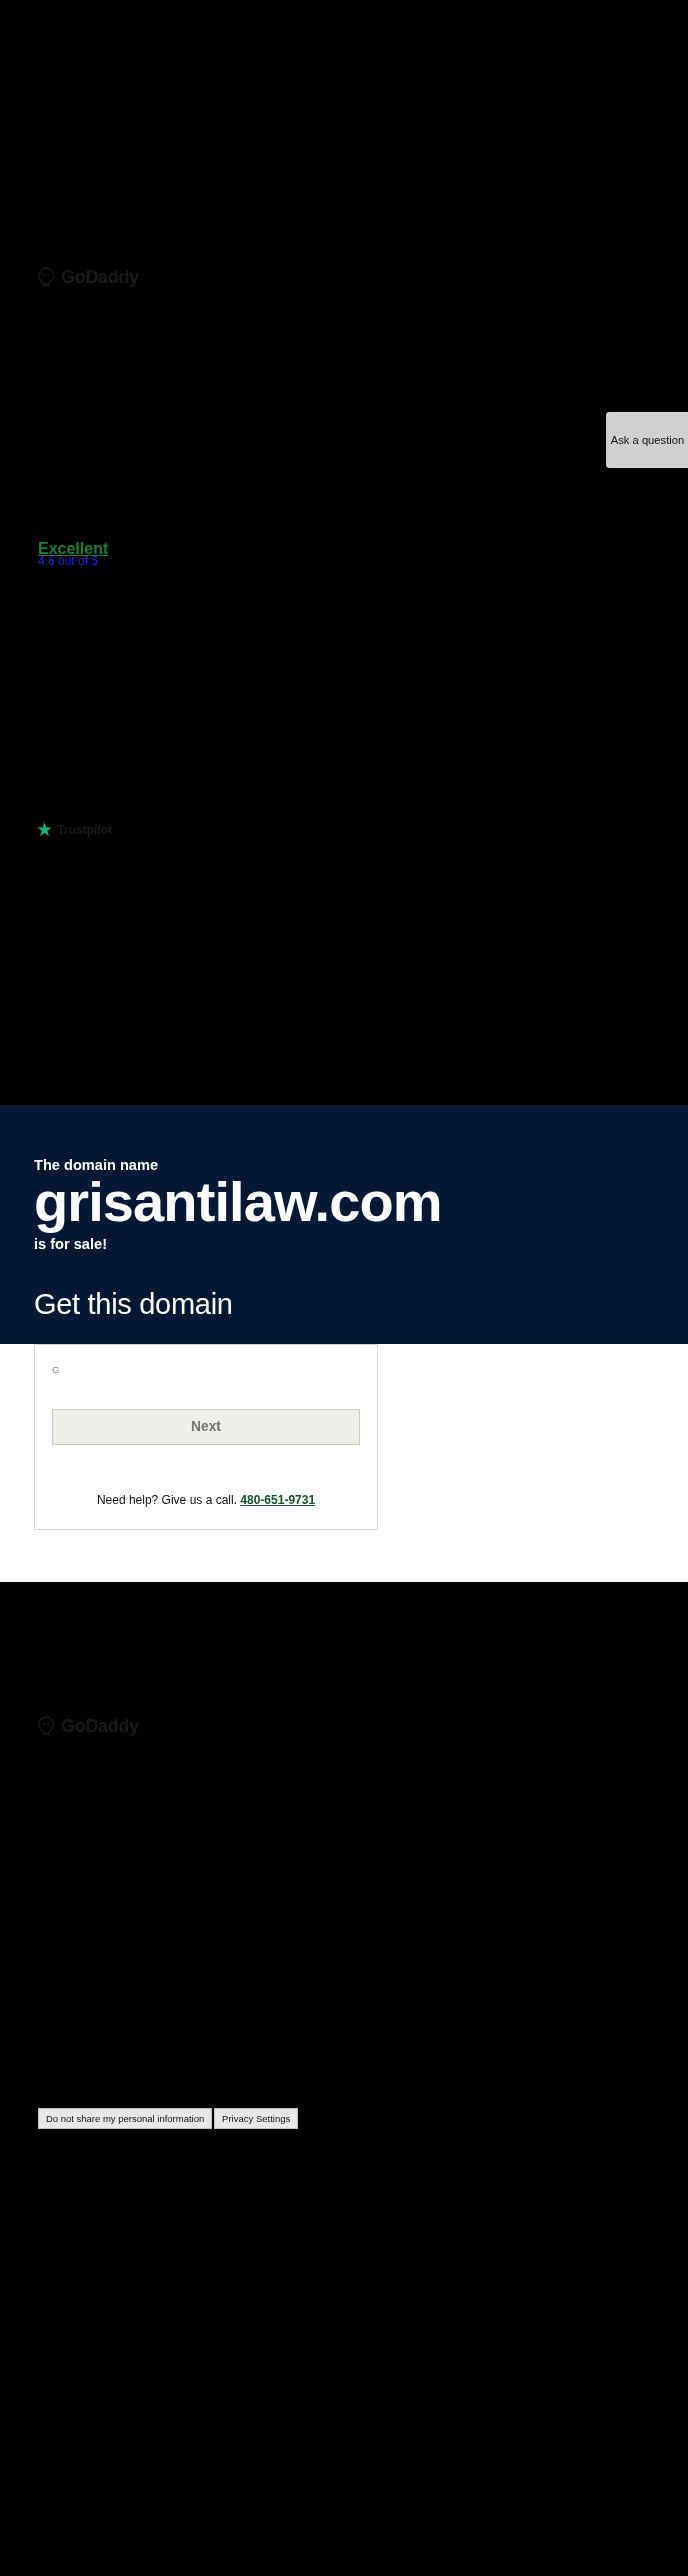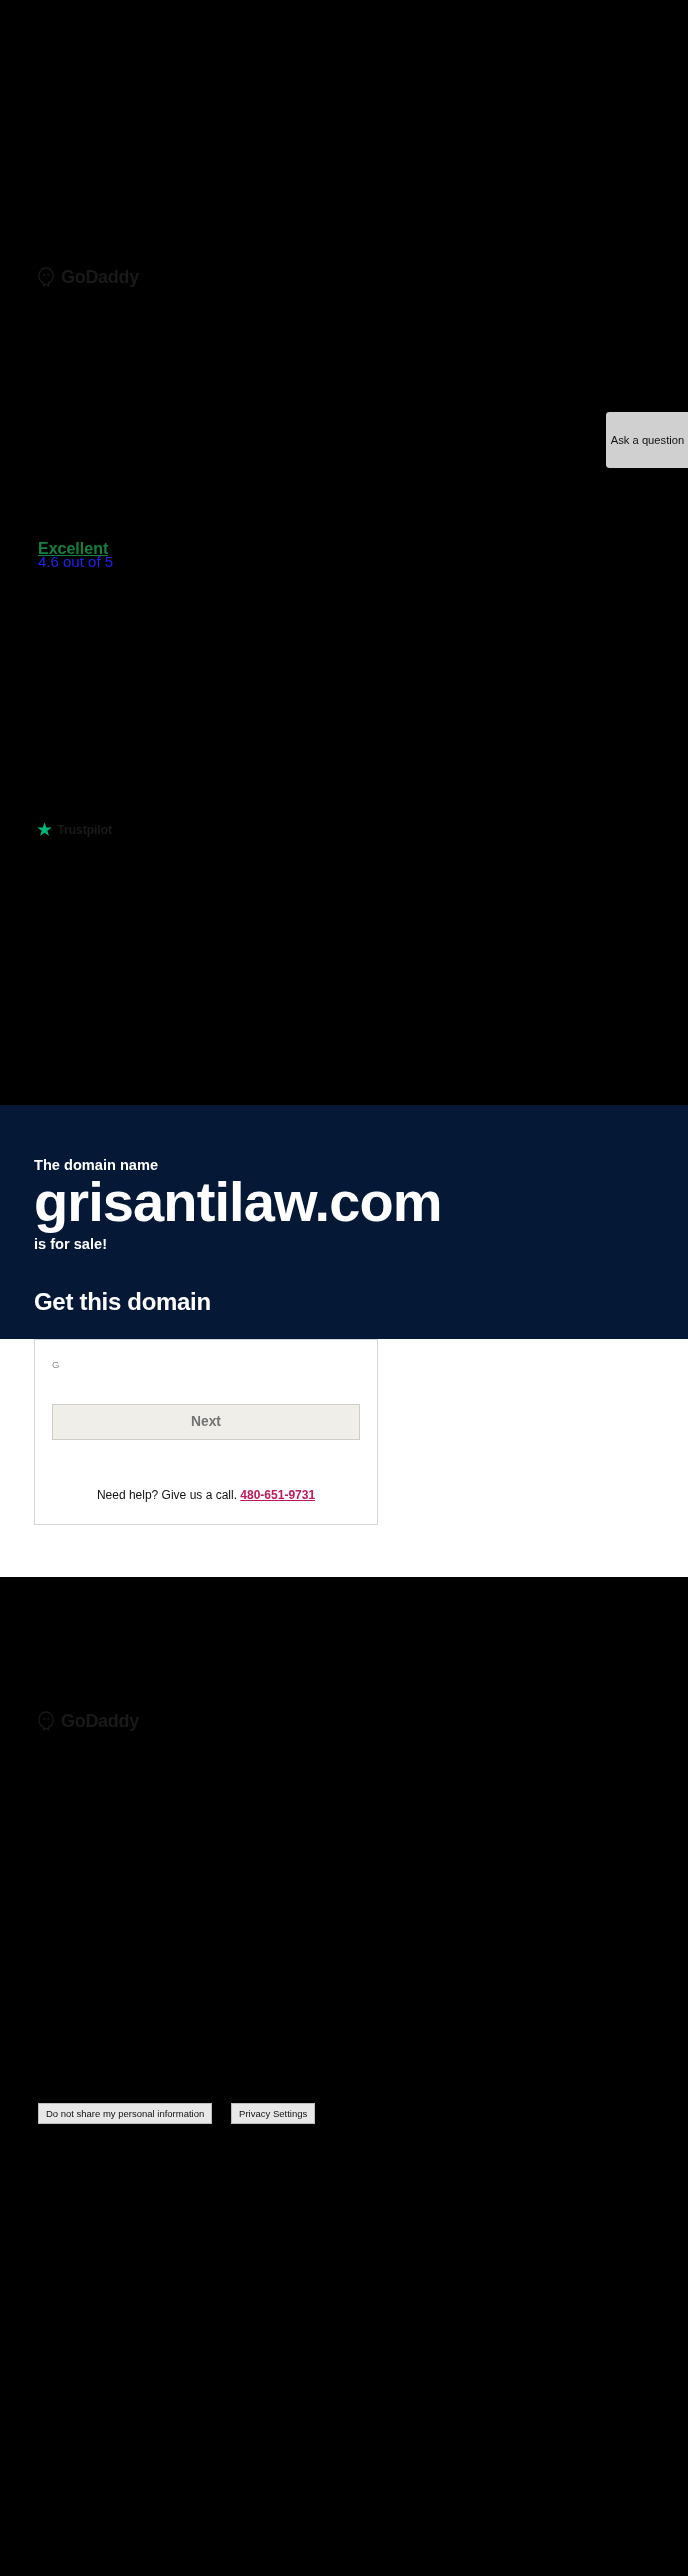--- a/index.html
+++ b/index.html
@@ -63,21 +63,21 @@
   }
   .trust-excellent .lbl {
     font-size: 16px;
     font-weight: bold;
     color: #15803d;
     text-decoration: underline;
     display: block;
     line-height: 13.8px;
   }
   .trust-excellent .sub {
-    font-size: 15px;
+    font-size: 12px;
     color: #2222ee;
     display: block;
     line-height: 11.2px;
   }
 
   .trustpilot-mark {
     position: absolute;
     left: 36px;
     top: 820px;
     display: flex;
@@ -124,22 +124,22 @@
     background: #ffffff;
     color: #111111;
     padding: 0 0 52px 0;
   }
   .wc-head {
     background: #051836;
     color: #fff;
     padding: 0 34px 22.4px 34px;
   }
   .wc-head h2 {
-    font-size: 24px;
-    font-weight: bold;
+    font-size: 29px;
+    font-weight: normal;
     letter-spacing: -0.3px;
   }
 
   .buy-box {
     position: relative;
     margin: 0 34px;
     width: 344px;
     border: 0.9px solid #d6d6d6;
     background: #ffffff;
     padding: 19px 17px 22.4px 17px;
@@ -161,21 +161,21 @@
     cursor: pointer;
     font-family: "Liberation Sans", sans-serif;
   }
   .help-line {
     margin-top: 48px;
     font-size: 12px;
     color: #111;
     text-align: center;
   }
   .help-line a {
-    color: #be185d;
+    color: #14532d;
     font-weight: bold;
     text-decoration: underline;
   }
 
   
   .footer {
     position: relative;
     width: 689px;
     background: #000;
     height: 568px;
@@ -187,21 +187,21 @@
     display: flex;
     align-items: center;
     gap: 6px;
     opacity: 0.42;
   }
   .cookie-bar {
     position: absolute;
     left: 38px;
     bottom: 20.7px;
     display: flex;
-    gap: 19px;
+    gap: 2px;
   }
   .cookie-btn {
     background: #e8e8e8;
     color: #111;
     border: 0.9px solid #bdbdbd;
     font-size: 9.5px;
     padding: 4.3px 6.9px;
     cursor: pointer;
     font-family: "Liberation Sans", sans-serif;
   }

